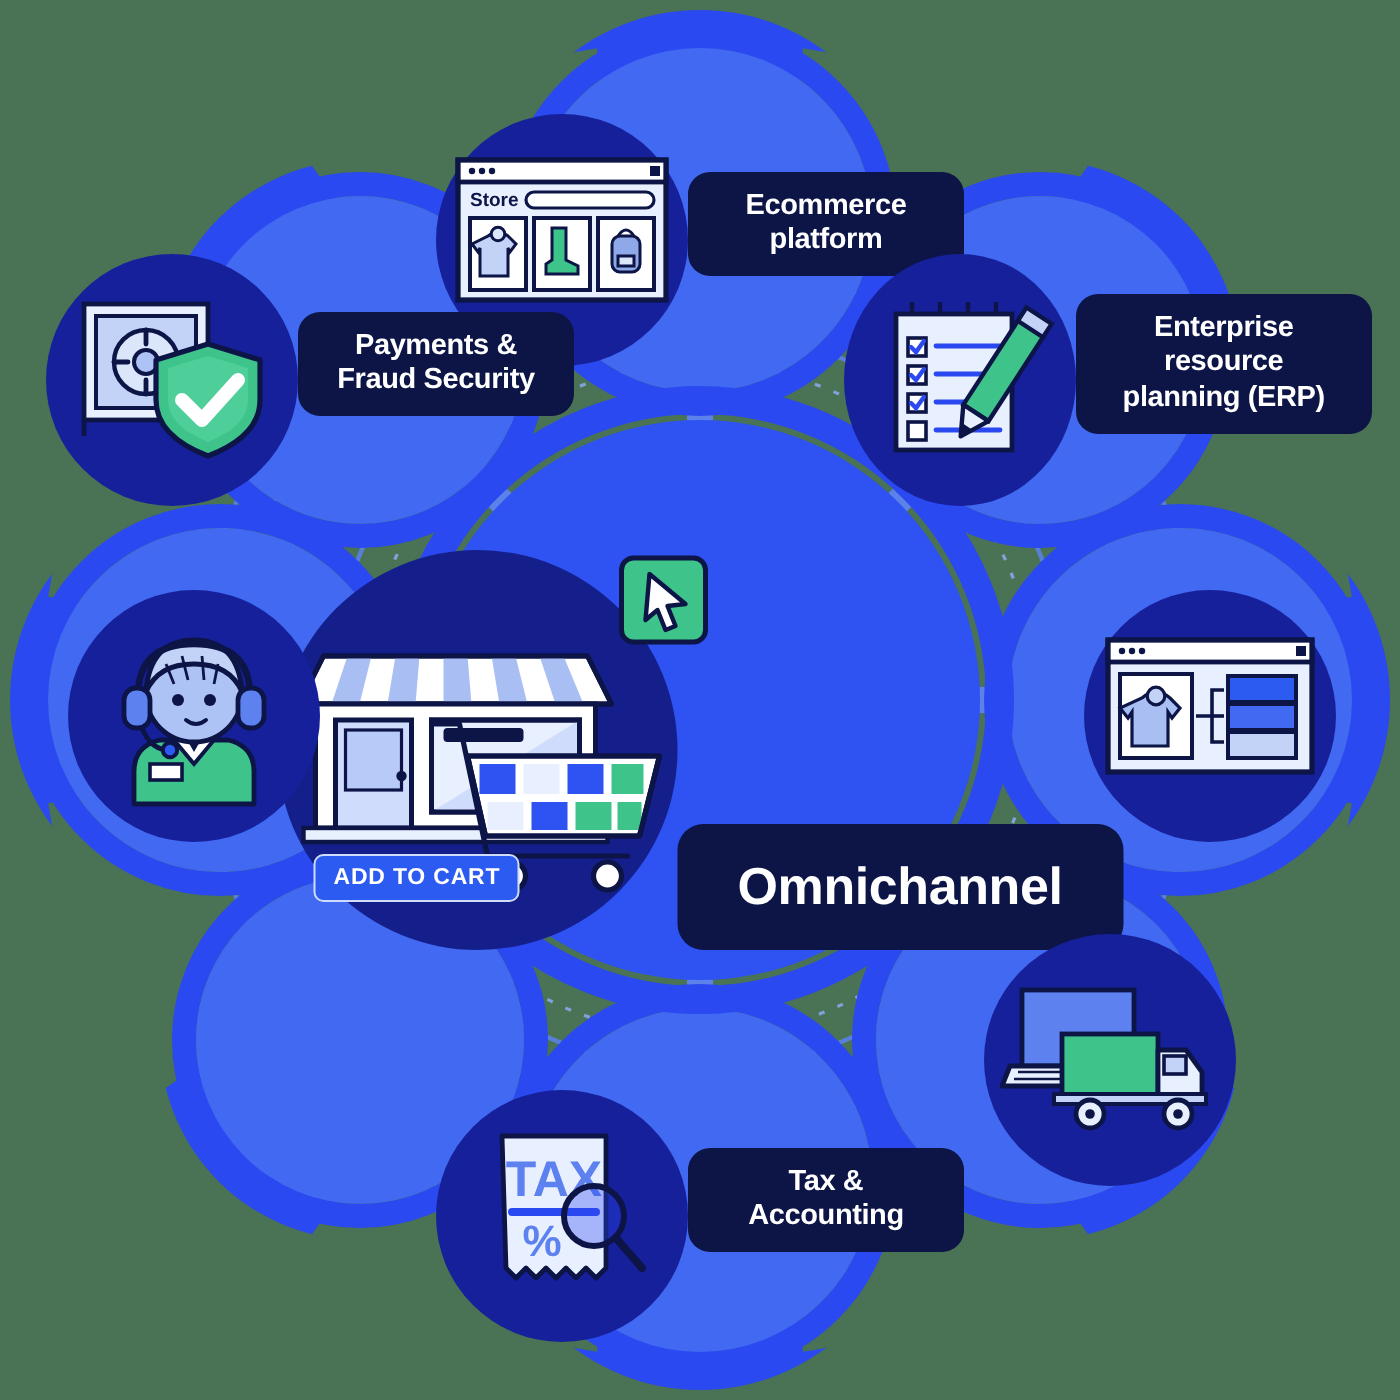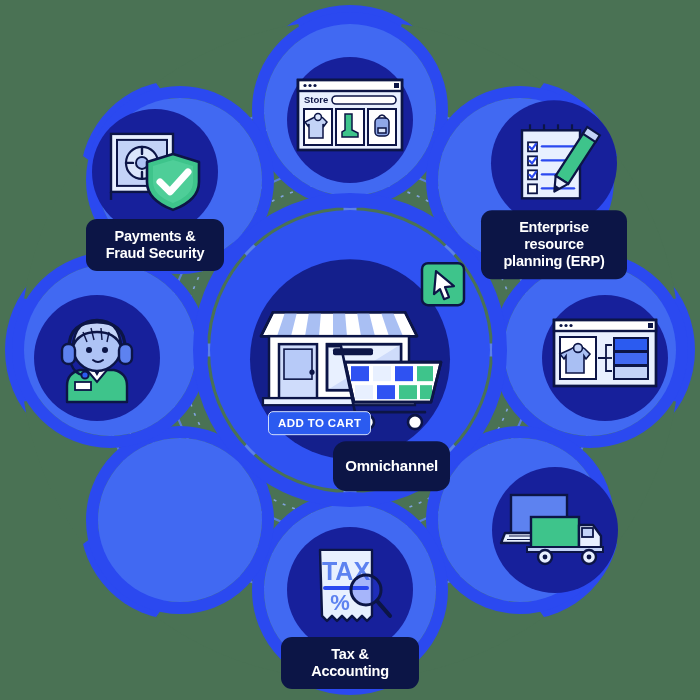--- a/index.html
+++ b/index.html
@@ -25,21 +25,21 @@
     width: 700px;
     height: 700px;
   }
   #node-layer { pointer-events: none; }
 
   .node {
     position: absolute;
     pointer-events: auto;
     transform: translate(-50%, -50%);
     display: flex;
-    flex-direction: column;
+    flex-direction: row;
     align-items: center;
   }
   .node-circle {
     border-radius: 50%;
     background: #17209b;
     display: flex;
     align-items: center;
     justify-content: center;
     position: relative;
   }
@@ -54,22 +54,22 @@
     white-space: pre-line;
     position: relative;
   }
 
   
   .center .node-circle {
     width: 200px; height: 200px;
     background: #141f8c;
   }
   .center .node-label {
-    font-size: 15px;
-    padding: 16px 12px;
+    font-size: 26px;
+    padding: 16px 30px;
     margin-top: -18px;
     border-radius: 13px;
   }
 
   
   .spoke .node-circle {
     width: 126px; height: 126px;
   }
   .spoke .node-label {
     font-size: 14.5px;
@@ -274,20 +274,22 @@
 
             <g stroke="#0c1546" stroke-width="1.5" fill="#8fa8e8">
               <rect x="79" y="40" width="14" height="18" rx="4"></rect>
               <path d="M82 40 q4 -6 8 0" fill="none"></path>
               <rect x="82" y="50" width="8" height="5" fill="#dbe6fb"></rect>
             </g>
             <rect x="2" y="2" width="104" height="70" fill="none" stroke="#0c1546" stroke-width="2.4"></rect>
           </svg>
         </div>
       </div>
+      <div class="node-label">Ecommerce
+platform</div>
     </div>
 
     <div class="node spoke" style="left:554px; top:190px;">
       <div class="node-circle">
         <div class="icon-wrap">
           <svg width="100" height="86" viewBox="0 0 100 86">
 
             <g stroke="#0c1546" stroke-width="2.2" fill="none">
               <path d="M26 4 v10"></path>
                 <path d="M40 4 v10"></path>

